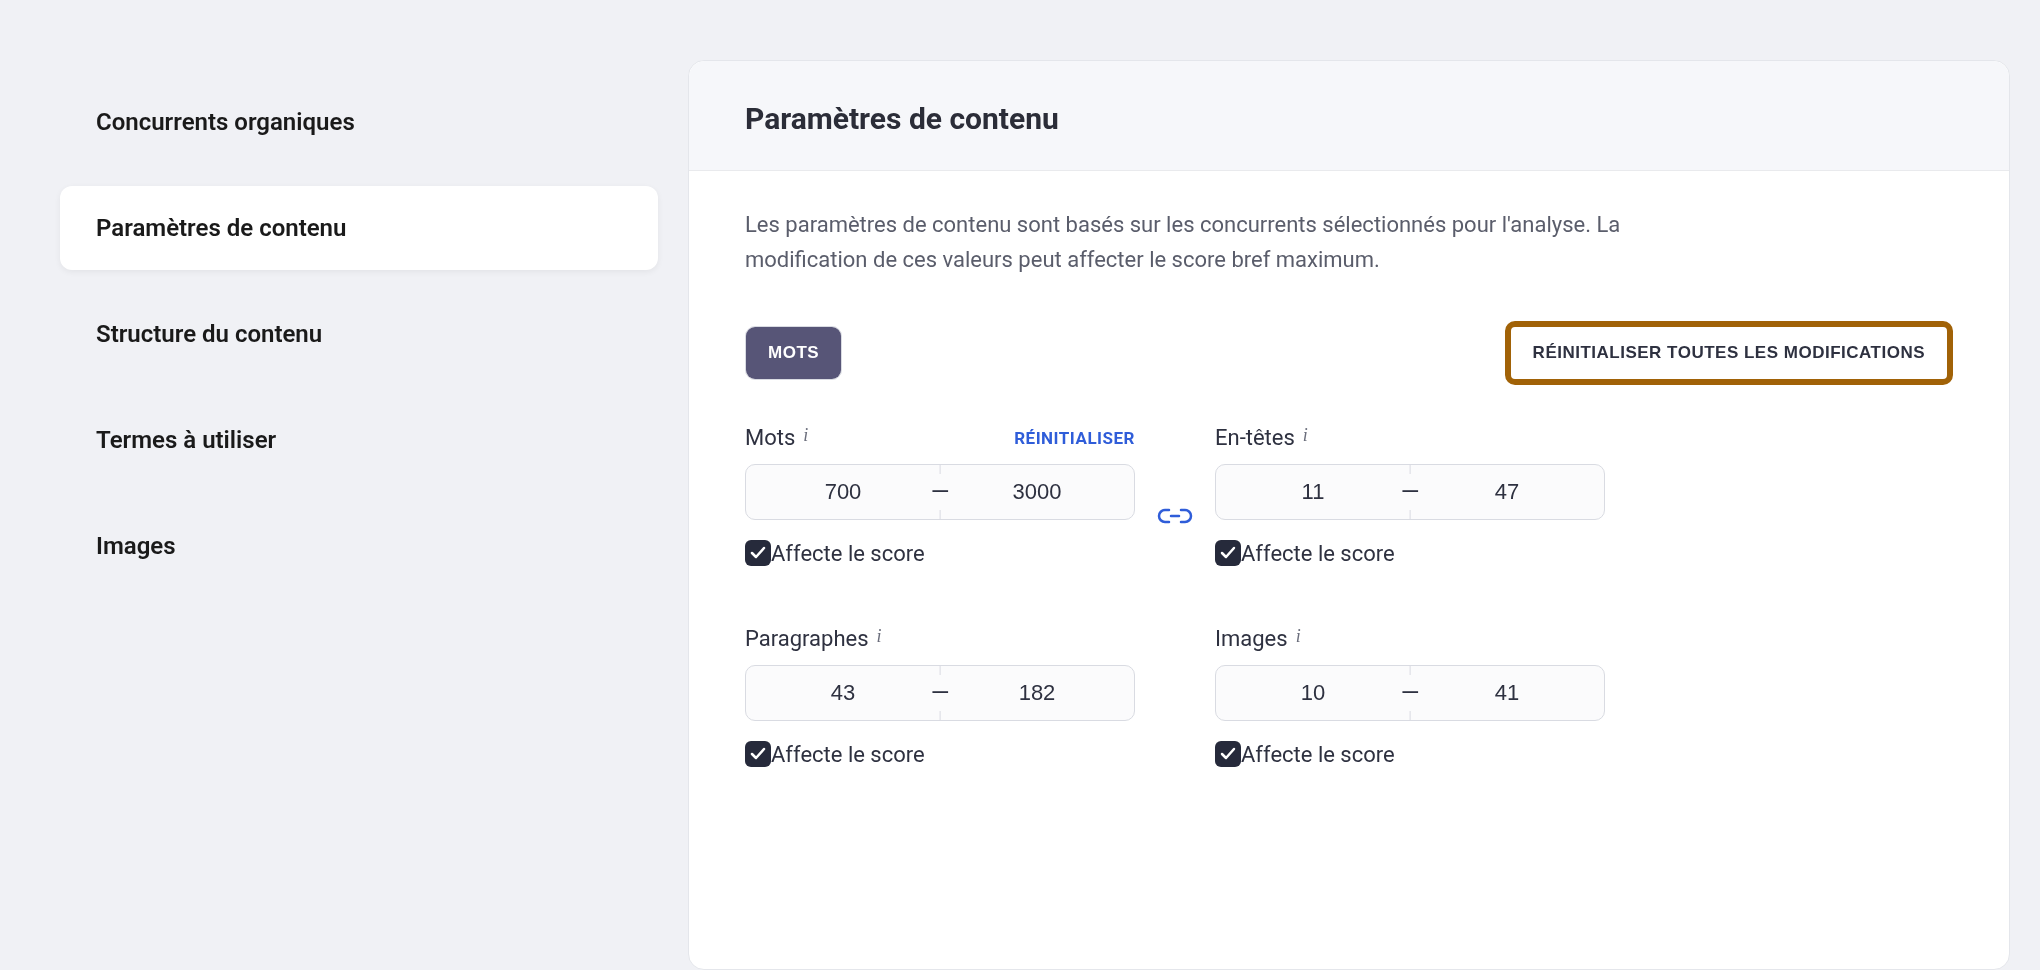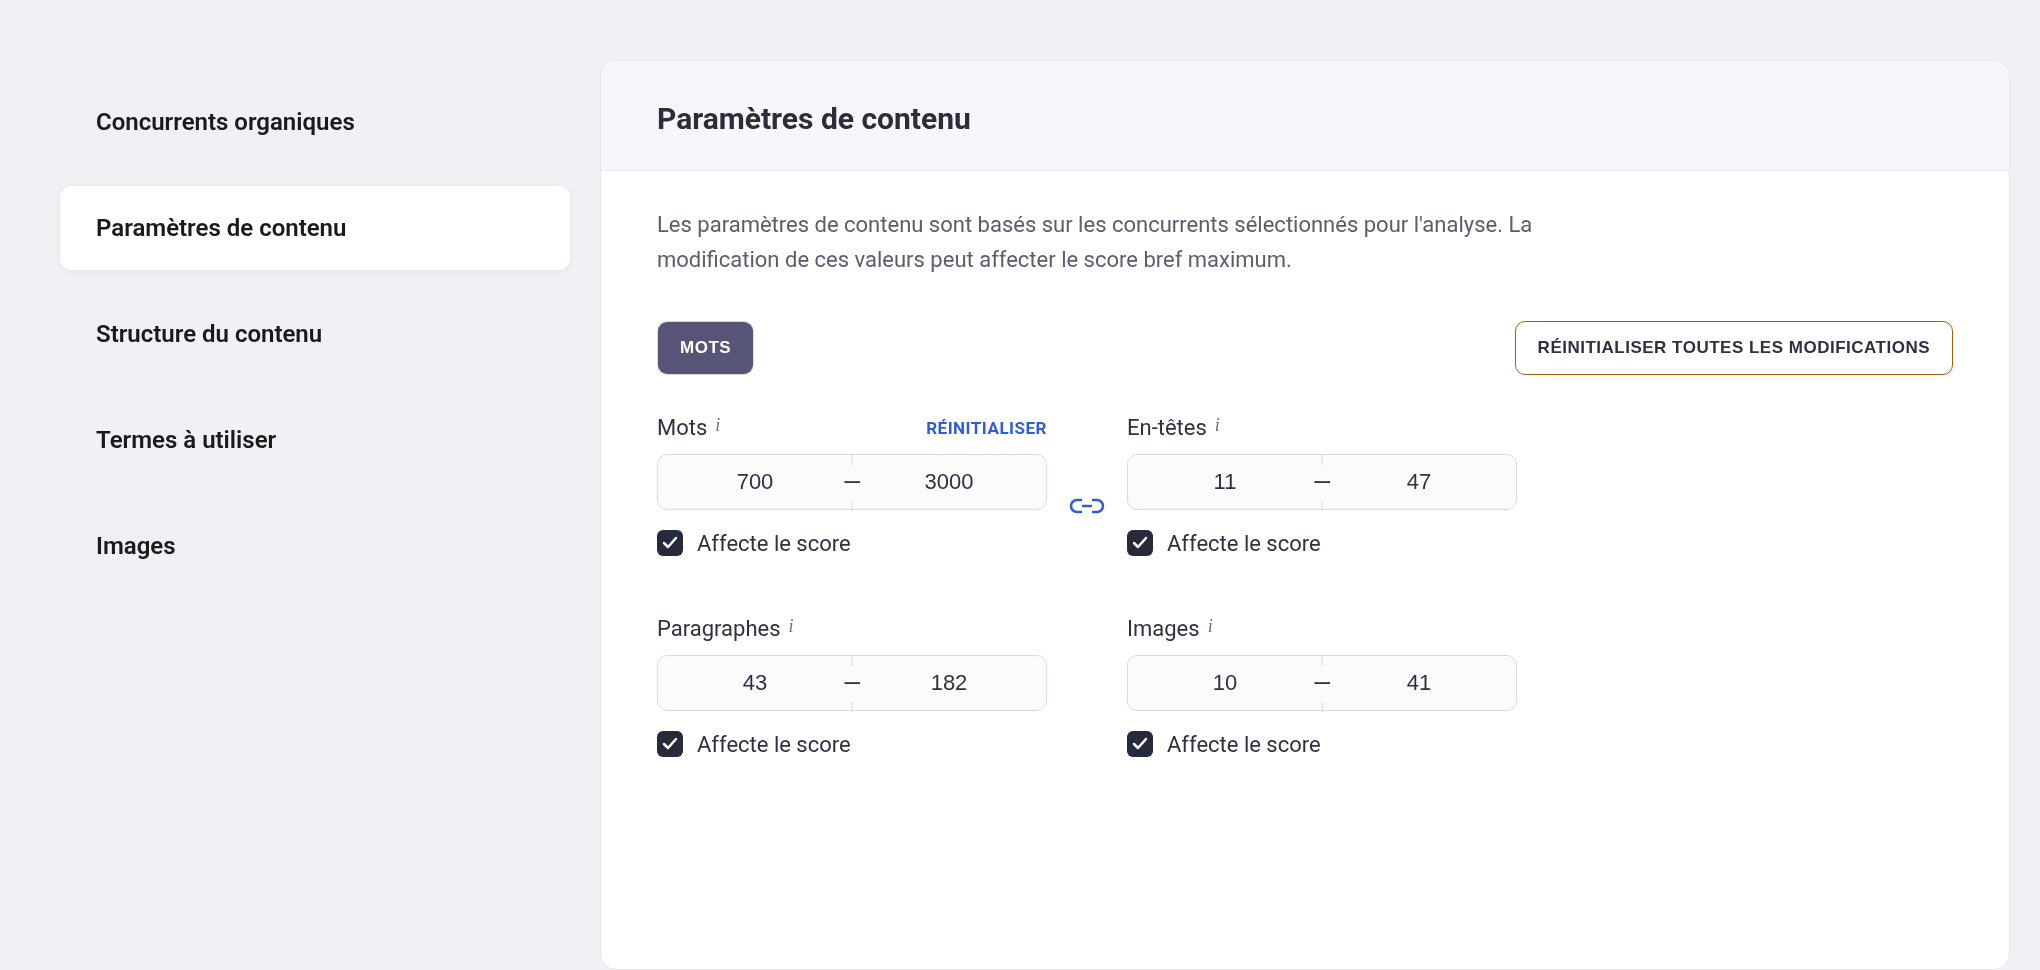--- a/index.html
+++ b/index.html
@@ -9,21 +9,21 @@
     width: 2040px;
     height: 970px;
     overflow: hidden;
   }
   .layout {
     display: flex;
     height: 100%;
     padding: 40px 0 0 0;
   }
   .sidebar {
-    width: 600px;
+    width: 688px;
     padding: 40px 30px 16px 60px;
     flex-shrink: 0;
   }
   .sidebar-item {
     font-size: 24px;
     font-weight: 600;
     color: #1a1a1a;
     padding: 28px 36px;
     margin-bottom: 22px;
     border-radius: 12px;
@@ -93,21 +93,21 @@
     color: #ffffff;
   }
   .spacer { flex: 1; }
   .reset-all-btn {
     padding: 16px 22px;
     font-size: 17px;
     font-weight: 600;
     letter-spacing: 0.5px;
     color: #2e3140;
     background: #ffffff;
-    border: 1px solid #a16207;
+    border: 6px solid #a16207;
     border-radius: 10px;
     cursor: pointer;
   }
   .fields-grid {
     display: grid;
     grid-template-columns: 390px 80px 390px;
     column-gap: 0;
     row-gap: 60px;
     align-items: start;
   }
@@ -135,21 +135,21 @@
   }
   .reset-link {
     font-size: 17px;
     font-weight: 700;
     letter-spacing: 0.5px;
     color: #2f5dd9;
     cursor: pointer;
   }
   .range-box {
     display: flex;
-    align-items: flex-start;
+    align-items: center;
     border: 1px solid #d9dbe2;
     border-radius: 10px;
     background: #fbfbfc;
     height: 56px;
     position: relative;
   }
   .range-input {
     flex: 1;
     border: none;
     background: transparent;
@@ -171,21 +171,20 @@
   }
   .range-mid .tick {
     width: 1px; height: 10px; background: #d9dbe2;
   }
   .range-mid .dash {
     font-size: 24px; color: #2e3140; padding: 4px 0;
   }
   .checkbox-row {
     display: flex;
     align-items: center;
-    gap: 14px;
     margin-top: 20px;
   }
   .chk {
     width: 26px;
     height: 26px;
     border-radius: 6px;
     background: #262a3b;
     display: flex;
     align-items: center;
     justify-content: center;

